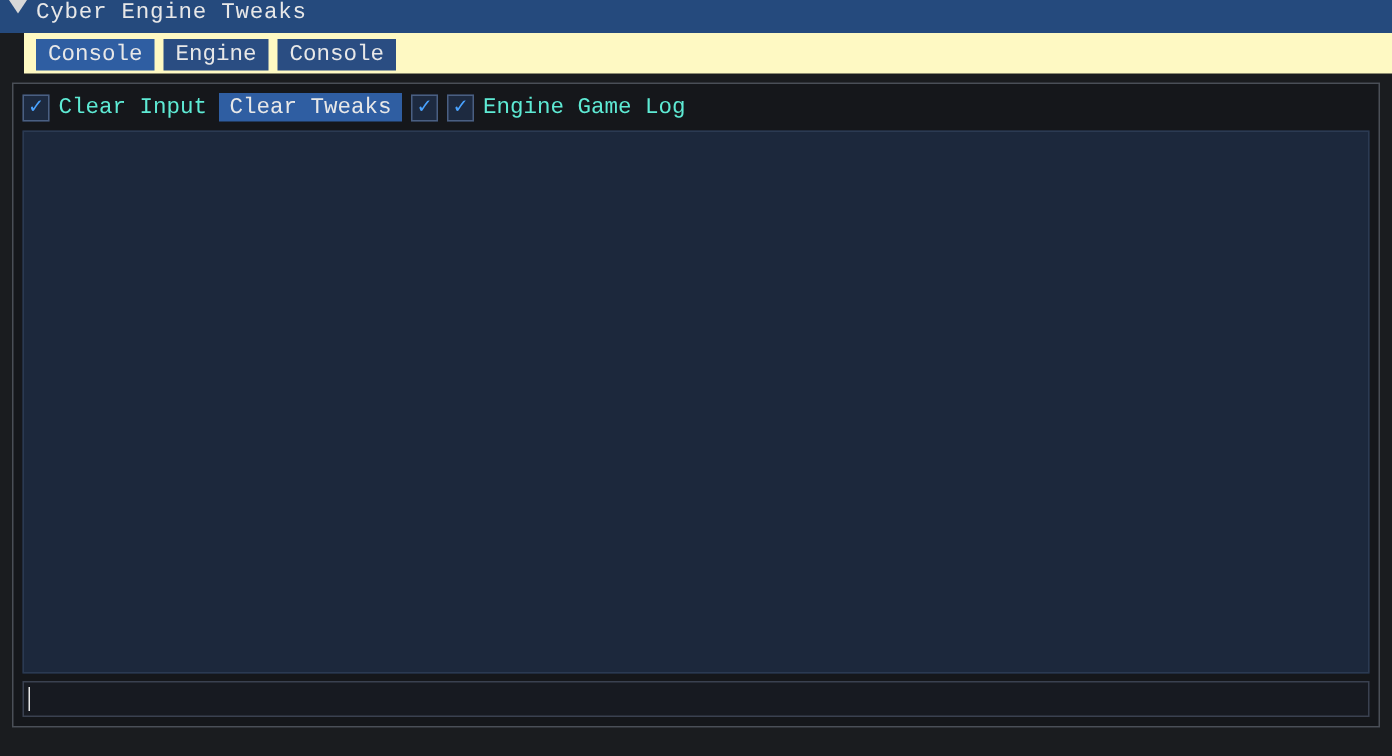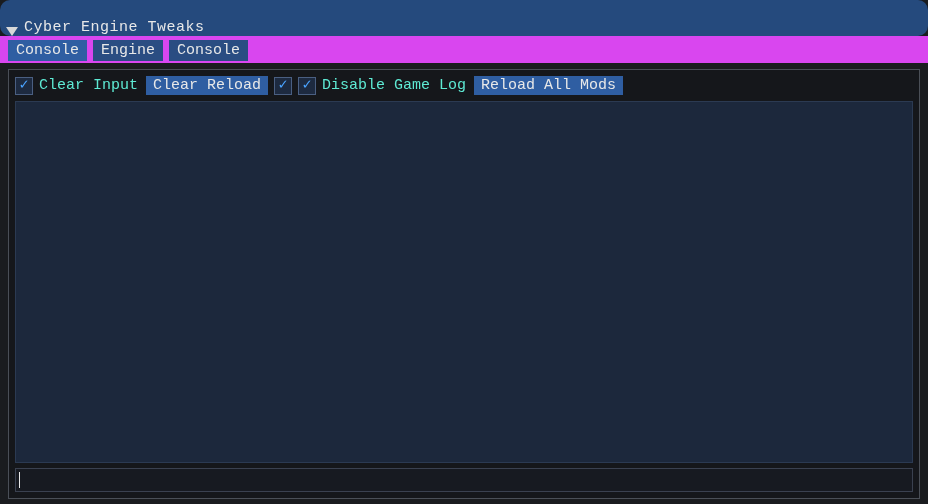--- a/index.html
+++ b/index.html
@@ -7,40 +7,40 @@
     width: 928px;
     height: 504px;
     background: #1a1c1f;
     font-family: "Consolas", "Courier New", monospace;
     font-size: 15px;
     color: #d8d8d8;
     overflow: hidden;
     position: relative;
   }
   .titlebar {
-    height: 36px;
+    height: 22px;
     background: #254a7d;
     display: flex;
-    align-items: flex-end;
+    align-items: flex-start;
     padding: 0 6px;
     gap: 6px;
-    border-radius: 10px;
   }
   .triangle {
     width: 0; height: 0;
     border-left: 6px solid transparent;
     border-right: 6px solid transparent;
     border-top: 9px solid #d8d8d8;
   }
   .title-text { color: #e8e8e8; letter-spacing: 0.5px; }
   .tabs {
     display: flex;
     gap: 6px;
     padding: 4px 8px 2px 8px;
-    background: #d946ef;
+    background: #fef9c3;
+    margin-left: 16px;
   }
   .tab {
     background: #2f5ea2;
     color: #e8e8e8;
     padding: 2px 8px;
     cursor: pointer;
     font-family: inherit;
     font-size: inherit;
     border: none;
   }
@@ -134,32 +134,31 @@
   <button class="tab inactive">Console</button>
 </div>
 
 <div class="panel">
   <div class="toolbar">
     <span class="checkbox">
       <span class="check-icon">✓</span>
     </span>
     <span class="opt-label">Clear Input</span>
 
-    <button class="btn">Clear Reload</button>
+    <button class="btn">Clear Tweaks</button>
 
     <span class="checkbox">
       <span class="check-icon">✓</span>
     </span>
 
     <span class="checkbox">
       <span class="check-icon">✓</span>
     </span>
-    <span class="opt-label">Disable Game Log</span>
+    <span class="opt-label">Engine Game Log</span>
 
-    <button class="btn">Reload All Mods</button>
   </div>
 
   <div class="output"></div>
 
   <div class="input-row">
     <span class="cursor"></span>
     <input class="input-field" type="text" value="" style="">
   </div>
 </div>
 

